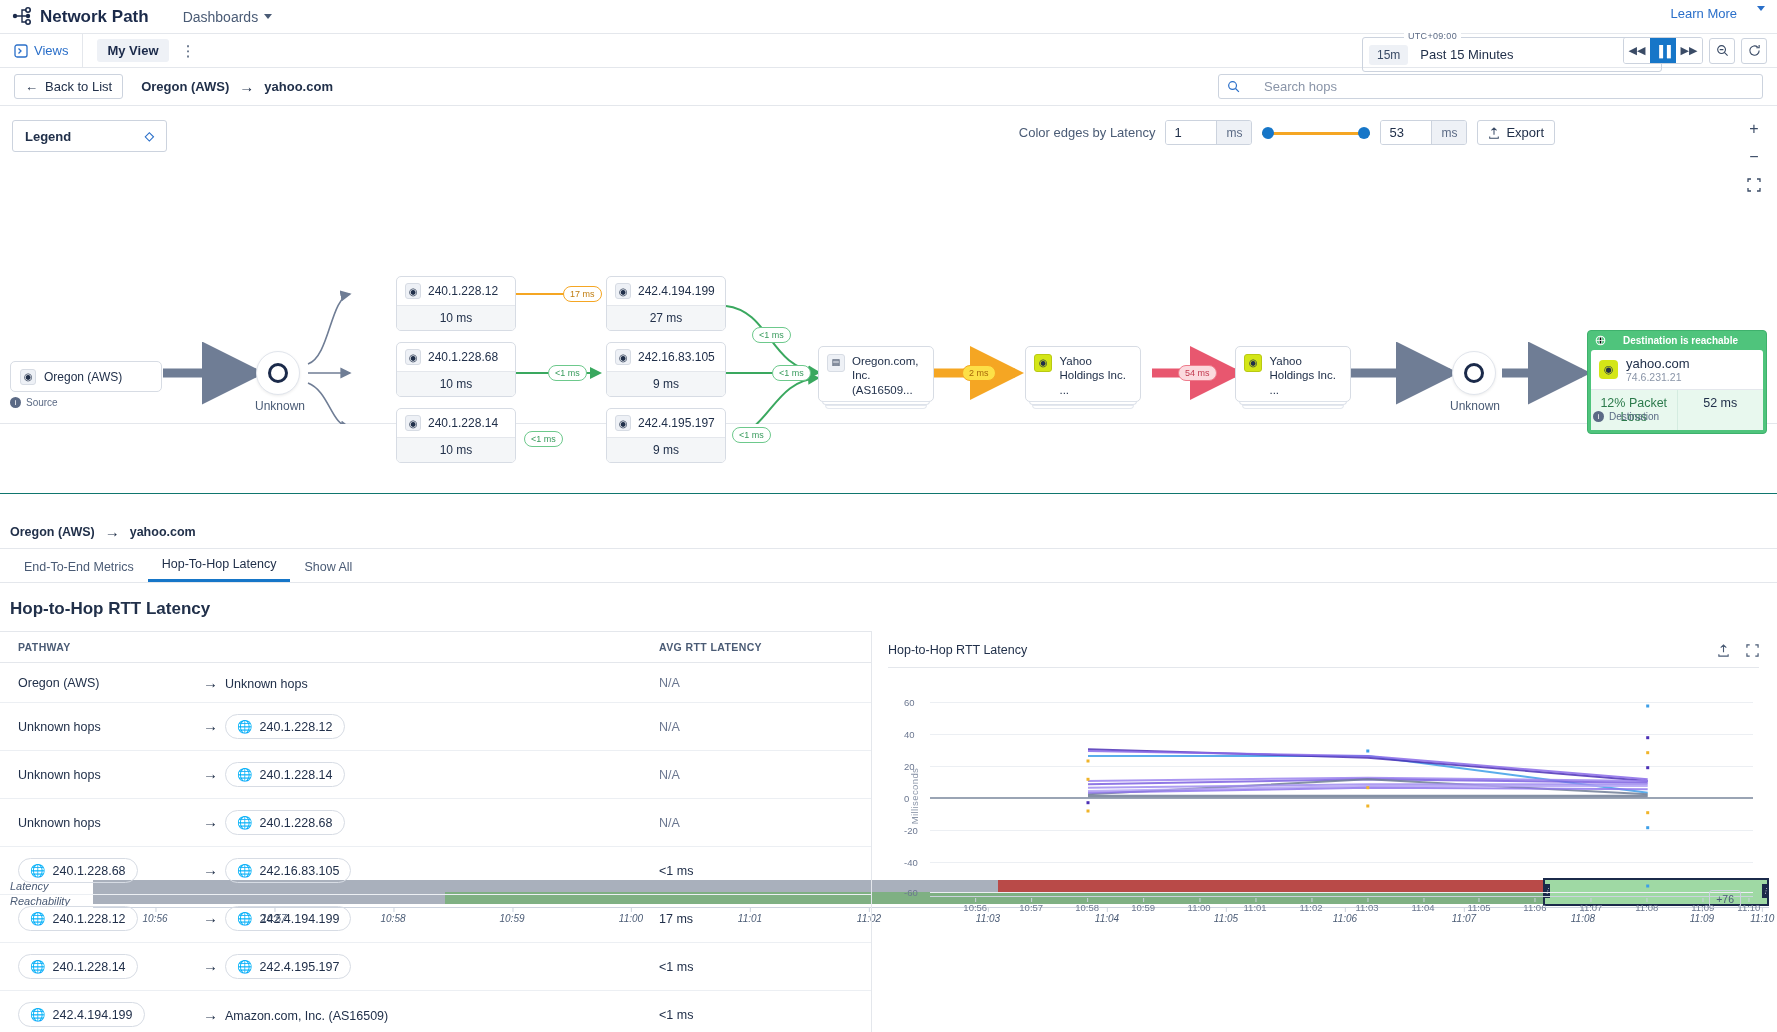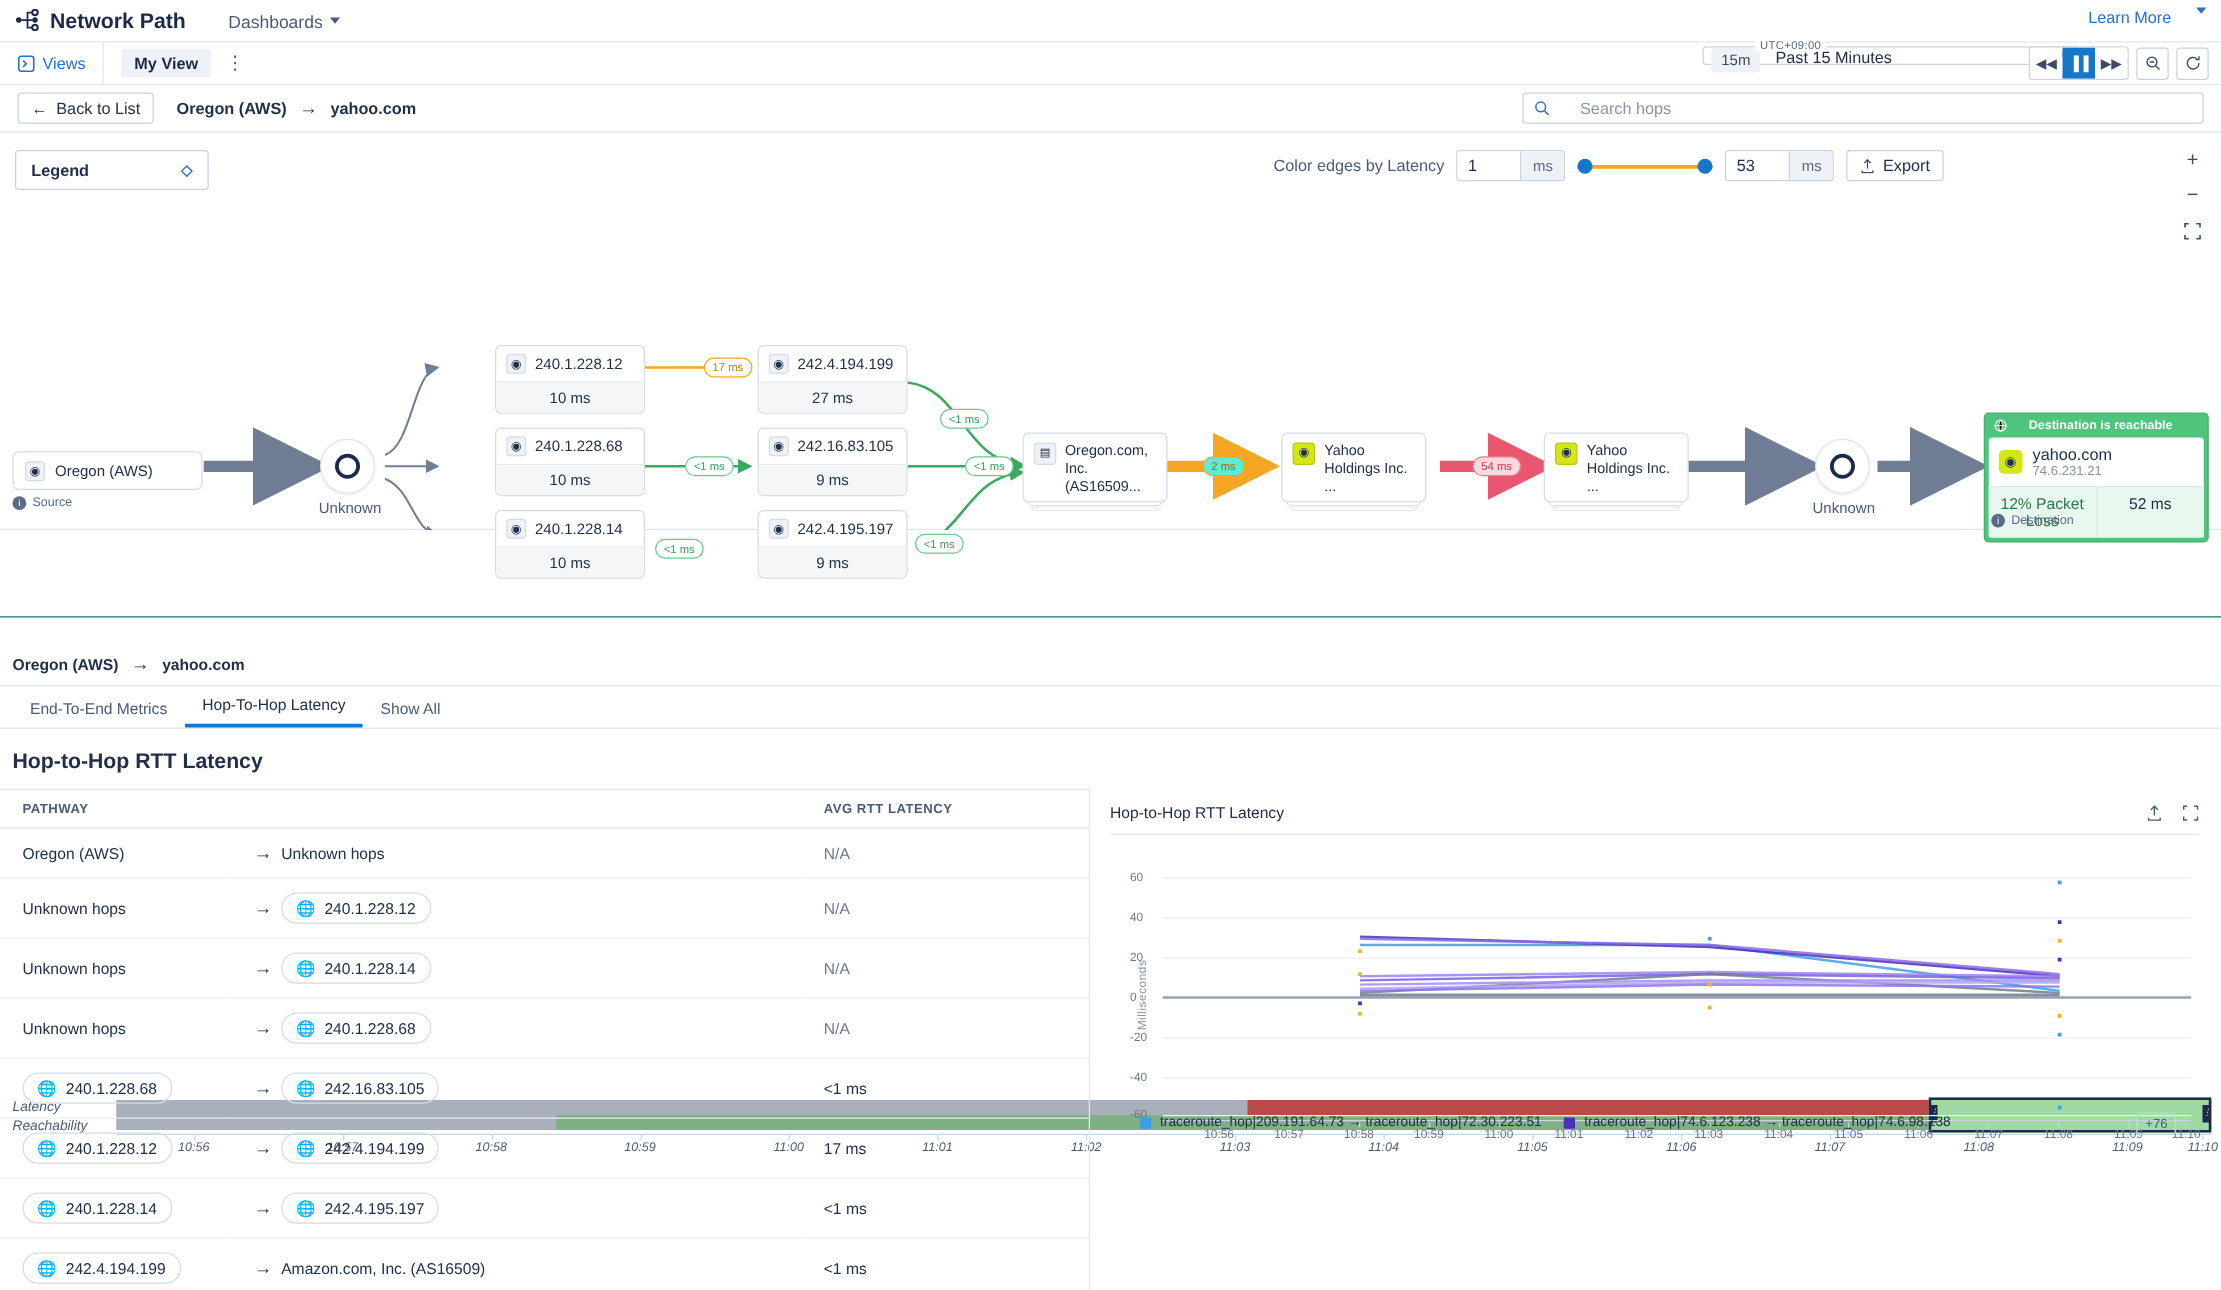--- a/index.html
+++ b/index.html
@@ -24,21 +24,21 @@
   #topbar .learn { position:absolute; right:12px; top:6px; color:#2a6fc9; font-size:13px; display:flex; align-items:flex-start; gap:20px;padding-left:13px;}
   .caret { width:0;height:0;border-left:4px solid transparent;border-right:4px solid transparent;border-top:5px solid currentColor; display:inline-block;}
 
   
   #viewsbar { height:34px; display:flex; align-items:center; border-bottom:1px solid #e4e7ec; position:relative; }
   #viewsbar .views { display:flex; align-items:center; gap:6px; color:#2a6fc9; padding:0 14px; height:100%; border-right:1px solid #e4e7ec;}
   #viewsbar .myview { margin-left:14px; background:#eef1f6; border-radius:3px; padding:4px 10px; font-weight:600; color:#1b2a4a;}
   #viewsbar .kebab { margin-left:12px; letter-spacing:0; color:#4a5b75; font-size:15px; line-height:1;}
   .tz-wrap { position:absolute; right:115px; top:3px; }
   .tz-label { position:absolute; left:42px; top:-6px; background:#fff; padding:0 4px; font-size:9px; color:#5b6a85; letter-spacing:.3px;}
-  .tz-box { border:1px solid #ccd3de; border-radius:3px; height:15px; display:flex; align-items:flex-start; padding:0 6px; width:300px;}
+  .tz-box { border:1px solid #ccd3de; border-radius:3px; height:35px; display:flex; align-items:center; padding:0 6px; width:300px;}
   .tz-chip { background:#eef1f6; border-radius:3px; padding:3px 8px; font-size:12px; color:#3a4b66;}
   .tz-text { margin-left:12px; font-size:13px;}
   .tz-icons { margin-left:auto; display:flex; align-items:center; gap:10px; color:#5b6a85;}
   .btngroup { position:absolute; right:0; top:3px; display:flex; align-items:center; gap:6px; padding-right:10px;}
   .sqbtn { width:26px; height:26px; border:1px solid #ccd3de; border-radius:3px; display:flex;align-items:center;justify-content:center; color:#3a4b66; background:#fff; font-size:11px;}
   .seg { display:flex; border:1px solid #ccd3de; border-radius:3px; overflow:hidden;}
   .seg div { width:26px; height:25px; display:flex;align-items:center;justify-content:center;background:#fff;color:#3a4b66;font-size:11px;}
   .seg div.active { background:#1676c8; color:#fff;}
 
   
@@ -84,21 +84,21 @@
   .destbox .dh { color:#fff; font-size:10px; font-weight:700; padding:4px 7px; display:flex; align-items:center; gap:17px;}
   .destbox .db { background:#fff; margin:0 3px 3px; border-radius:3px; }
   .destbox .dr1 { display:flex; gap:8px; padding:6px 8px; align-items:center;}
   .destbox .dr2 { display:flex; border-top:1px solid #e4e7ec; background:#e8f8ee;}
   .destbox .dr2 div { flex:1; text-align:center; padding:6px 2px; font-size:12.5px; color:#2b7a4b;}
   .destbox .dr2 div:last-child { border-left:1px solid #d4ece0; color:#21304a;}
   .destlbl { position:absolute; right:118px; top:305px; font-size:10px; color:#5b6a85; display:flex; align-items:center; gap:5px;}
   .pill { position:absolute; border-radius:9px; font-size:9px; padding:2px 6px; background:#fff; }
   .pill.g { border:1px solid #6dc98c; color:#3a9c5e;}
   .pill.o { border:1px solid #f5a623; color:#c07d10;}
-  .pill.ofill { background:#5eead4; border:1px solid #f5a623; color:#a8680a;}
+  .pill.ofill { background:#fde047; border:1px solid #f5a623; color:#a8680a;}
   .pill.rfill { background:#fbd9de; border:1px solid #ef7b8c; color:#c23a50;}
   .infoi { width:11px;height:11px;border-radius:50%;background:#5b6a85;color:#fff;font-size:8px;display:flex;align-items:center;justify-content:center;}
 
   
   #timeline { height:70px; position:relative; border-bottom:1px solid #0f766e;font-style:italic;}
   .tl-lbl { position:absolute; left:10px; top:455px; font-size:11px; color:#4a5b75; line-height:1.35;}
   .tl-band { position:absolute; left:93px; right:8px; top:456px; height:24px;}
   .tl-ticks { position:absolute; left:93px; right:8px; top:483px; height:16px; border-top:1px solid #ccd3de;}
   .tl-ticks span { position:absolute; font-size:10px; color:#4a5b75; transform:translateX(-50%); top:5px;}
   .tl-ticks span:before { content:""; position:absolute; left:50%; top:-5px; width:1px; height:4px; background:#ccd3de;}
@@ -634,29 +634,19 @@
           <span style="left:53.1%">11:03</span>
           <span style="left:59.9%">11:04</span>
           <span style="left:66.7%">11:05</span>
           <span style="left:73.5%">11:06</span>
           <span style="left:80.3%">11:07</span>
           <span style="left:87.1%">11:08</span>
           <span style="left:93.9%">11:09</span>
           <span style="left:99.5%">11:10</span>
         </div>
 
-        <div class="legend-row">
-          <span class="lg">
-            <span class="swatch" style="background:#3d9fe8"></span>
-            <span>traceroute_hop|209.191.64.73 → traceroute_hop|72.30.223.51</span>
-          </span>
-          <span class="lg">
-            <span class="swatch" style="background:#4b2fb5"></span>
-            <span>traceroute_hop|74.6.123.238 → traceroute_hop|74.6.98.138</span>
-          </span>
-        </div>
         <span class="more">+76</span>
       </div>
     </div>
   </div>
 
   <div class="scrollbar"></div>
 </div>
 
 </body></html>

